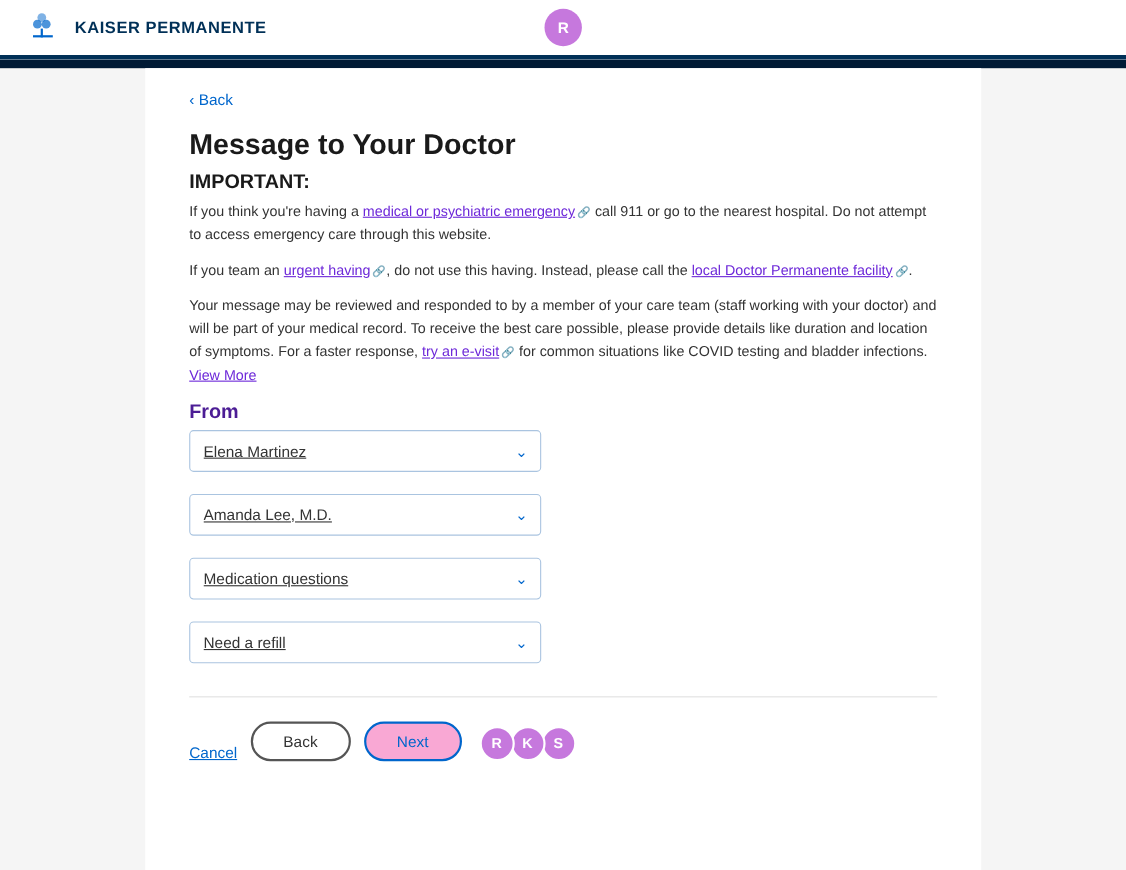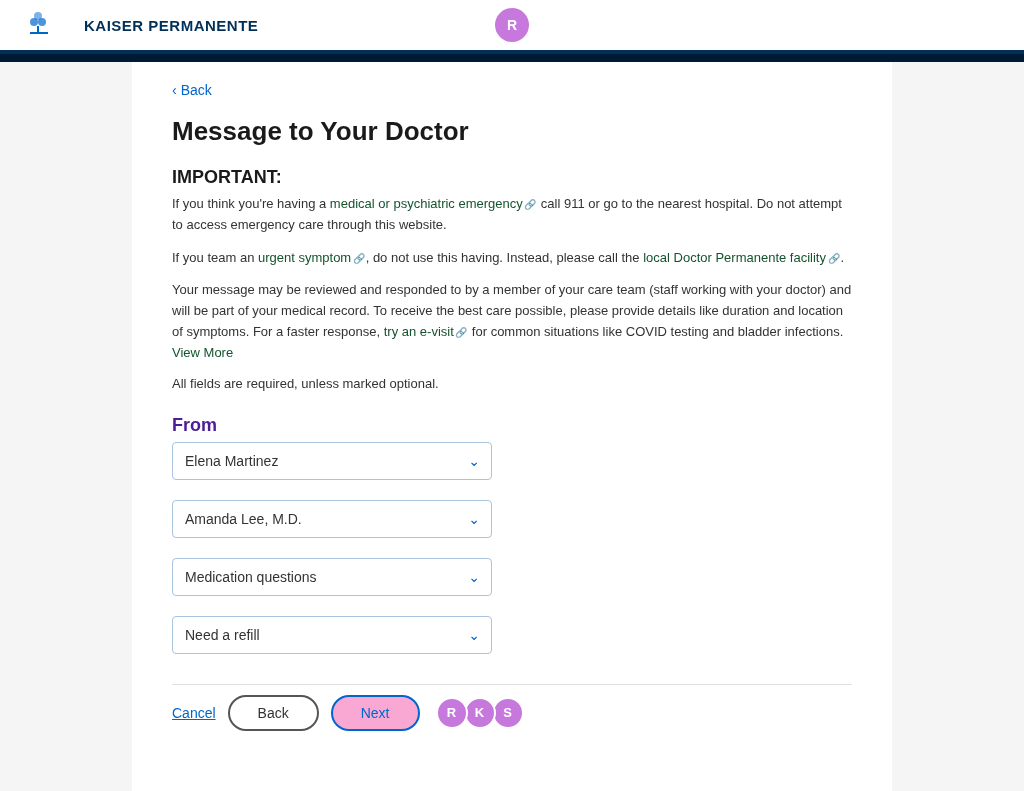--- a/index.html
+++ b/index.html
@@ -11,21 +11,21 @@
       border-bottom: 4px solid #003057;
       padding: 10px 20px;
       display: flex;
       align-items: center;
       justify-content: space-between;
       position: relative;
     }
     .logo-area {
       display: flex;
       align-items: center;
-      gap: 24px;
+      gap: 8px;
     }
     .logo-icon {
       width: 40px;
       height: 30px;
     }
     .logo-text {
       font-size: 15px;
       font-weight: bold;
       color: #003057;
       letter-spacing: 0.5px;
@@ -72,38 +72,39 @@
       margin-bottom: 18px;
       font-size: 14px;
       cursor: pointer;
     }
 
     
     .page-title {
       font-size: 26px;
       font-weight: bold;
       color: #1a1a1a;
-      margin-bottom: 20px;
+      margin-bottom: 8px;
     }
 
     
     .important-label {
       font-weight: bold;
       font-size: 18px;
       color: #1a1a1a;
       margin-bottom: 6px;
     }
     .info-para {
       font-size: 13px;
       color: #333;
       line-height: 1.6;
       margin-bottom: 12px;
     }
     .info-para a, .link-blue {
-      color: #14532d;
+      color: #6d28d9;
+      text-decoration: underline;
       cursor: pointer;
     }
     .ext-icon {
       display: inline-block;
       font-size: 10px;
       color: #0066cc;
       margin-left: 2px;
     }
 
     .fields-note {
@@ -131,38 +132,39 @@
       width: 100%;
       padding: 10px 36px 10px 12px;
       border: 1.5px solid #aac4e0;
       border-radius: 4px;
       background: #fff;
       font-size: 14px;
       color: #333;
       appearance: none;
       cursor: pointer;
       outline: none;
+      text-decoration: underline;
     }
     .chevron-icon {
       position: absolute;
       right: 12px;
       top: 50%;
       transform: translateY(-50%);
       pointer-events: none;
       color: #0066cc;
       font-size: 14px;
     }
 
     
     .footer-actions {
       display: flex;
-      align-items: center;
+      align-items: flex-end;
       gap: 12px;
       margin-top: 30px;
-      padding-top: 10px;
+      padding-top: 22px;
       border-top: 1px solid #e0e0e0;
     }
     .cancel-link {
       color: #0066cc;
       text-decoration: underline;
       cursor: pointer;
       font-size: 14px;
       background: none;
       border: none;
     }
@@ -238,29 +240,28 @@
   <h1 class="page-title">Message to Your Doctor</h1>
 
   
   <div>
     <p class="important-label">IMPORTANT:</p>
     <p class="info-para">
       <span>If you think you're having a </span><a class="link-blue">medical or psychiatric emergency</a><span class="ext-icon">🔗</span>
       <span> call 911 or go to the nearest hospital. Do not attempt to access emergency care through this website.</span>
     </p>
     <p class="info-para">
-      <span>If you team an </span><a class="link-blue">urgent symptom</a><span class="ext-icon">🔗</span><span>, do not use this having. Instead, please call the </span><a class="link-blue">local Doctor Permanente facility</a><span class="ext-icon">🔗</span><span>.</span>
+      <span>If you team an </span><a class="link-blue">urgent having</a><span class="ext-icon">🔗</span><span>, do not use this having. Instead, please call the </span><a class="link-blue">local Doctor Permanente facility</a><span class="ext-icon">🔗</span><span>.</span>
     </p>
     <p class="info-para">
       <span>Your message may be reviewed and responded to by a member of your care team (staff working with your doctor) and will be part of your medical record. To receive the best care possible, please provide details like duration and location of symptoms. For a faster response, </span><a class="link-blue">try an e-visit</a><span class="ext-icon">🔗</span><span> for common situations like COVID testing and bladder infections. </span><a class="link-blue">View More</a>
     </p>
   </div>
 
   
-  <p class="fields-note">All fields are required, unless marked optional.</p>
 
   
   <div class="field-group">
     <label class="field-label">From</label>
     <div class="select-wrapper">
       <select><option value="Elena Martinez">Elena Martinez</option></select>
       <span class="chevron-icon">⌄</span>
     </div>
   </div>
 

